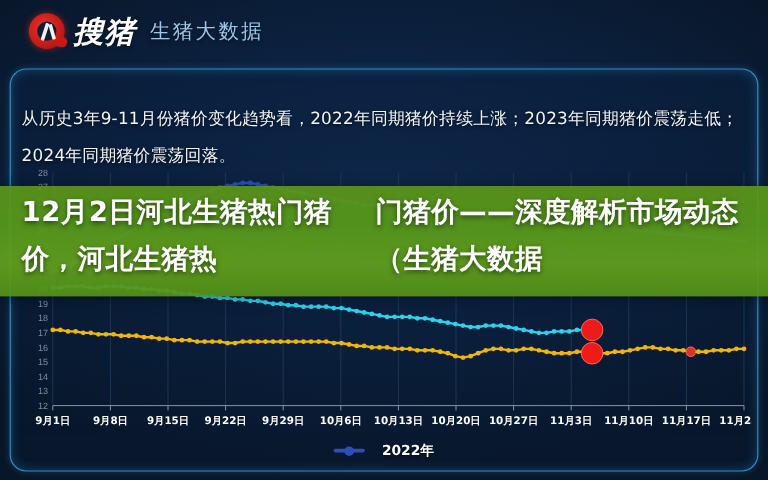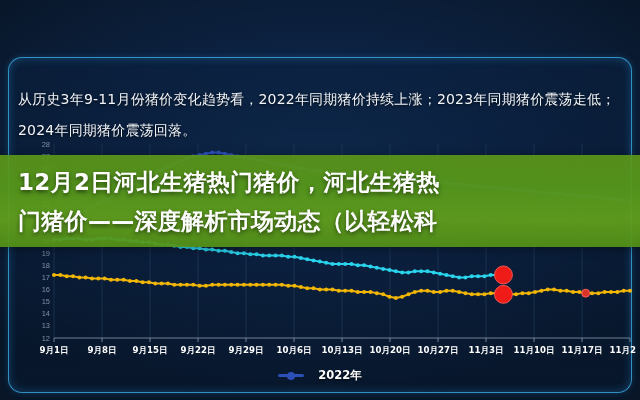--- a/index.html
+++ b/index.html
@@ -69,21 +69,21 @@
   #headline {
     position:absolute; left:18px; top:84px; width:604px;
     font-size:14px; line-height:31px; color:#f2f6fa;
     letter-spacing:.2px;
     text-shadow:0 1px 3px rgba(0,0,0,.75);
     white-space:pre-wrap;
     font-family:"DejaVu Sans","Liberation Sans",sans-serif;
   }
   
   #chart {
-    position:absolute; left:24px; top:140px; width:612px; height:230px;
+    position:absolute; left:14px; top:140px; width:612px; height:230px;
   }
   #chart svg { display:block; }
   .ytick { fill:#7f8fa3; font-size:7.5px; font-family:"Liberation Sans",sans-serif; }
   .xtick { fill:#ffffff; font-size:8.6px; font-weight:bold; font-family:"DejaVu Sans",sans-serif; }
   .axisline { stroke:#8a9bb0; stroke-width:.8; }
   .gridv { stroke:#24405f; stroke-width:.6; }
   
   #legend {
     position:absolute; left:0; top:368px; width:640px;
     display:flex; justify-content:center; align-items:center; gap:26px;
@@ -105,32 +105,43 @@
     background:linear-gradient(180deg,
         rgba(92,150,24,.92) 0%,
         rgba(86,152,26,.94) 35%,
         rgba(96,158,28,.95) 70%,
         rgba(84,146,22,.93) 100%);
     box-shadow:0 2px 10px rgba(0,0,0,.35);
   }
   #overlay-title {
     position:absolute; left:0; top:158px; width:640px; height:88px;
     padding:0 18px;
-    display:flex; flex-direction:column; justify-content:center;
+    display:flex; justify-content:center;
     font-family:"DejaVu Sans","Liberation Sans",sans-serif;
     font-size:23px; font-weight:bold; line-height:39px;
     color:#ffffff; letter-spacing:.3px;
     text-shadow:0 2px 4px rgba(0,0,0,.55);
   }
 </style>
 </head>
 <body>
 
 <div id="stage">
 
+  <div id="header">
+    <div class="logo-mark">
+      <div class="ring"></div>
+      <div class="tail"></div>
+      <div class="hole"></div>
+      <div class="slash"></div>
+      <div class="slash2"></div>
+    </div>
+    <div id="brand-name">搜猪</div>
+    <div id="brand-sub">生猪大数据</div>
+  </div>
 
   <div id="panel"></div>
 
   <div id="headline">从历史3年9-11月份猪价变化趋势看，2022年同期猪价持续上涨；2023年同期猪价震荡走低；2024年同期猪价震荡回落。</div>
 
   <div id="chart">
     <svg id="chart-svg" width="612" height="230" viewBox="0 0 612 230">
         <text x="26" y="6.6" text-anchor="end" class="ytick">28</text>
         <text x="26" y="18.725" text-anchor="end" class="ytick">27</text>
         <text x="26" y="30.85" text-anchor="end" class="ytick">26</text>
@@ -462,16 +473,16 @@
   <div id="legend">
       <div class="legend-item">
         <span class="legend-swatch" style="background: rgb(45, 79, 184);"></span>
         <span class="legend-label">2022年</span>
       </div>
     </div>
 
   <div id="green-band"></div>
   <div id="overlay-title">
     <div>12月2日河北生猪热门猪价，河北生猪热</div>
-    <div>门猪价——深度解析市场动态（以轻松科</div>
+    <div>门猪价——深度解析市场动态（生猪大数据</div>
   </div>
 
 </div>
 
 </body></html>

